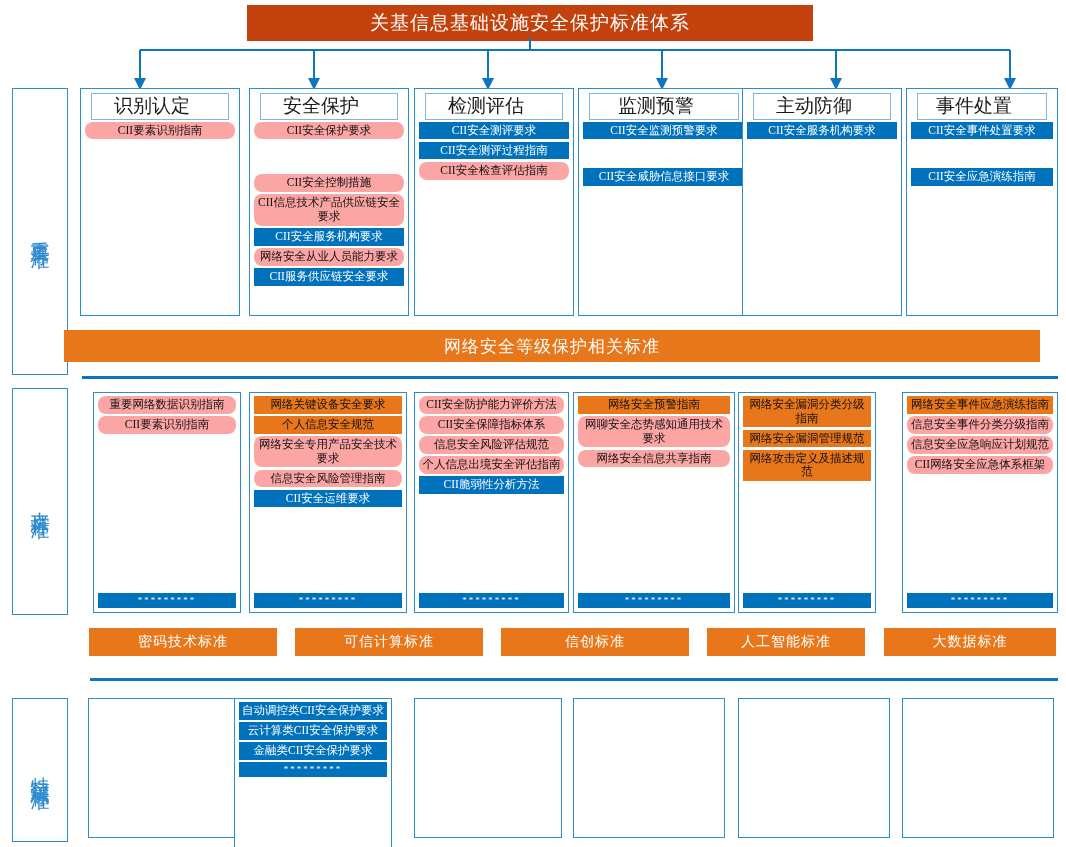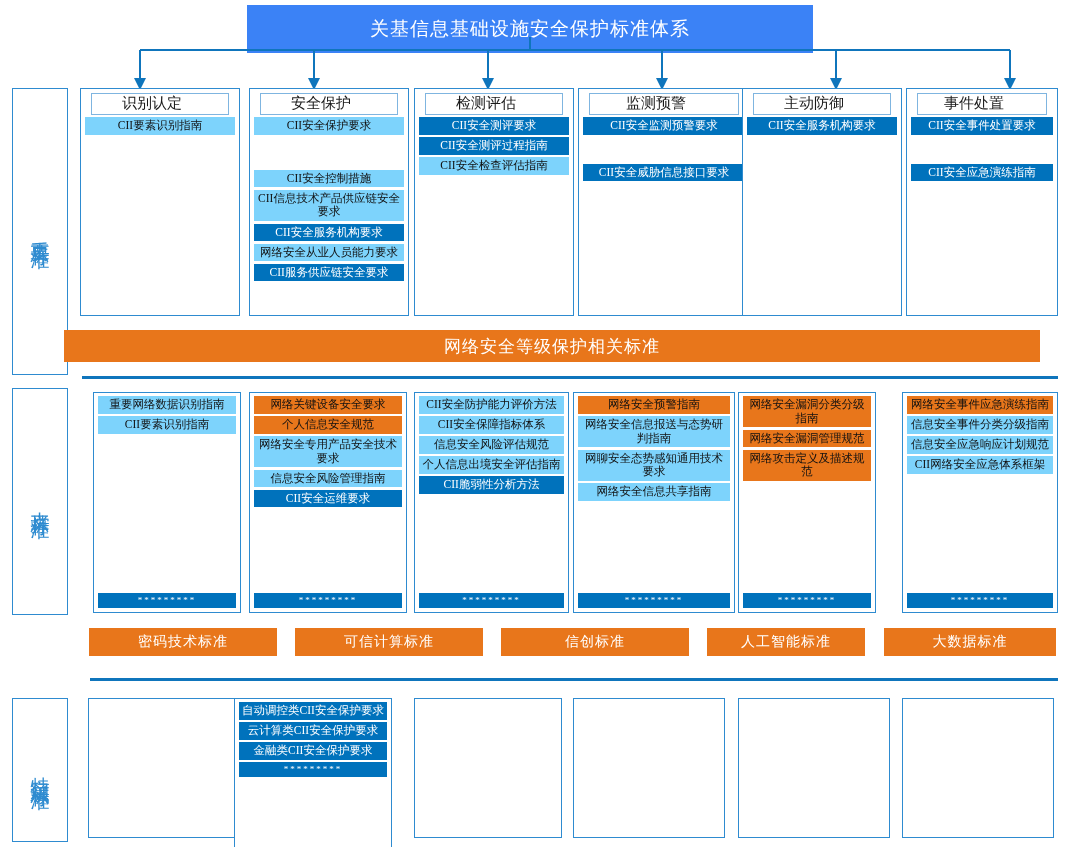--- a/index.html
+++ b/index.html
@@ -10,22 +10,22 @@
     width: 1066px; height: 847px;
     font-family: "Liberation Serif", "DejaVu Serif", serif;
     position: relative;
     overflow: hidden;
   }
   .canvas { position: relative; width: 1066px; height: 847px; }
 
   
   .title-bar {
     position: absolute;
-    left: 247px; top: 5px; width: 566px; height: 48px;
-    background: #3b82f6;
+    left: 247px; top: 5px; width: 566px; height: 36px;
+    background: #c2410c;
     color: #ffffff;
     font-size: 19px;
     display: flex; align-items: center; justify-content: center;
     letter-spacing: 1px;
   }
 
   
   .connectors { position: absolute; left: 0; top: 0; width: 1066px; height: 95px; }
 
   
@@ -49,37 +49,37 @@
     position: absolute;
     border: 1.5px solid #2E8BD0;
     background: #ffffff;
     box-sizing: border-box;
     padding: 3px 4px;
   }
   .panel-header {
     border: 1.2px solid #7FB5E0;
     background: #ffffff;
     color: #1a1a1a;
-    font-size: 15px;
+    font-size: 19px;
     text-align: center;
     padding: 1px 16px 2px 0;
     margin: 1px 6px 2px 6px;
     line-height: 1.15;
   }
   .chip {
     color: #ffffff;
     font-size: 11.5px;
     text-align: center;
     line-height: 1.18;
     padding: 2px 2px;
     margin-bottom: 2.5px;
     box-sizing: border-box;
     word-break: break-all;
   }
-  .chip.green  { background: #7dd3fc; color: #111111; }
+  .chip.green  { background: #fca5a5; color: #111111; border-radius: 8px; }
   .chip.blue   { background: #0072BC; color: #ffffff; }
   .chip.orange { background: #E8761B; color: #111111; }
   .chip.spacer { background: transparent; }
   .chip.dots {
     background: #0072BC; color:#ffffff;
     font-size: 9px; letter-spacing: 2px;
   }
   .chip.dots-bottom {
     position: absolute; left: 4px; right: 4px; bottom: 4px;
     margin-bottom: 0;
@@ -213,21 +213,20 @@
     <div class="chip green">CII安全防护能力评价方法</div>
     <div class="chip green">CII安全保障指标体系</div>
     <div class="chip green">信息安全风险评估规范</div>
     <div class="chip green">个人信息出境安全评估指南</div>
     <div class="chip blue">CII脆弱性分析方法</div>
     <div class="chip dots dots-bottom">*********</div>
   </div>
 
   <div class="panel" style="left:573px; top:392px; width:162px; height:221px;">
     <div class="chip orange">网络安全预警指南</div>
-    <div class="chip green">网络安全信息报送与态势研判指南</div>
     <div class="chip green">网聊安全态势感知通用技术要求</div>
     <div class="chip green">网络安全信息共享指南</div>
     <div class="chip dots dots-bottom">*********</div>
   </div>
 
   <div class="panel" style="left:738px; top:392px; width:138px; height:221px;">
     <div class="chip orange">网络安全漏洞分类分级指南</div>
     <div class="chip orange">网络安全漏洞管理规范</div>
     <div class="chip orange">网络攻击定义及描述规范</div>
     <div class="chip dots dots-bottom">*********</div>

